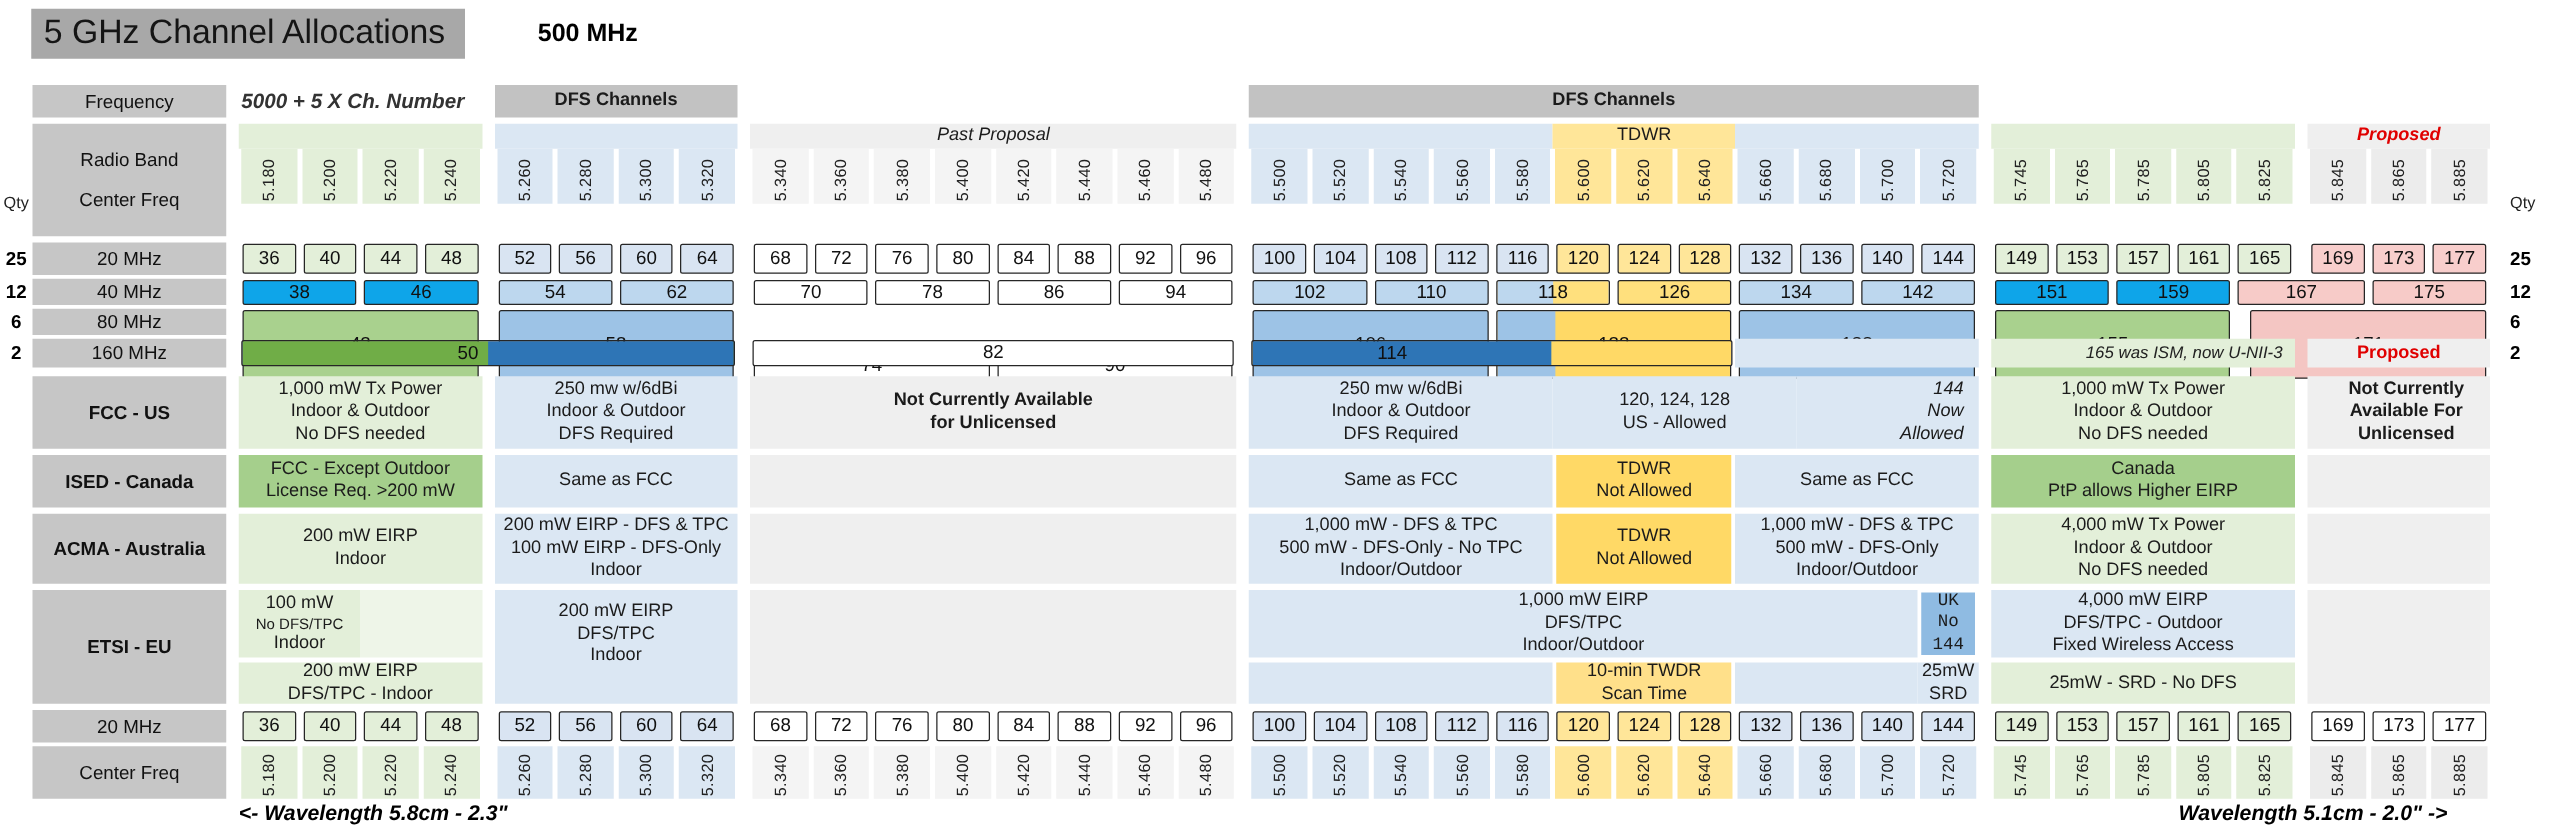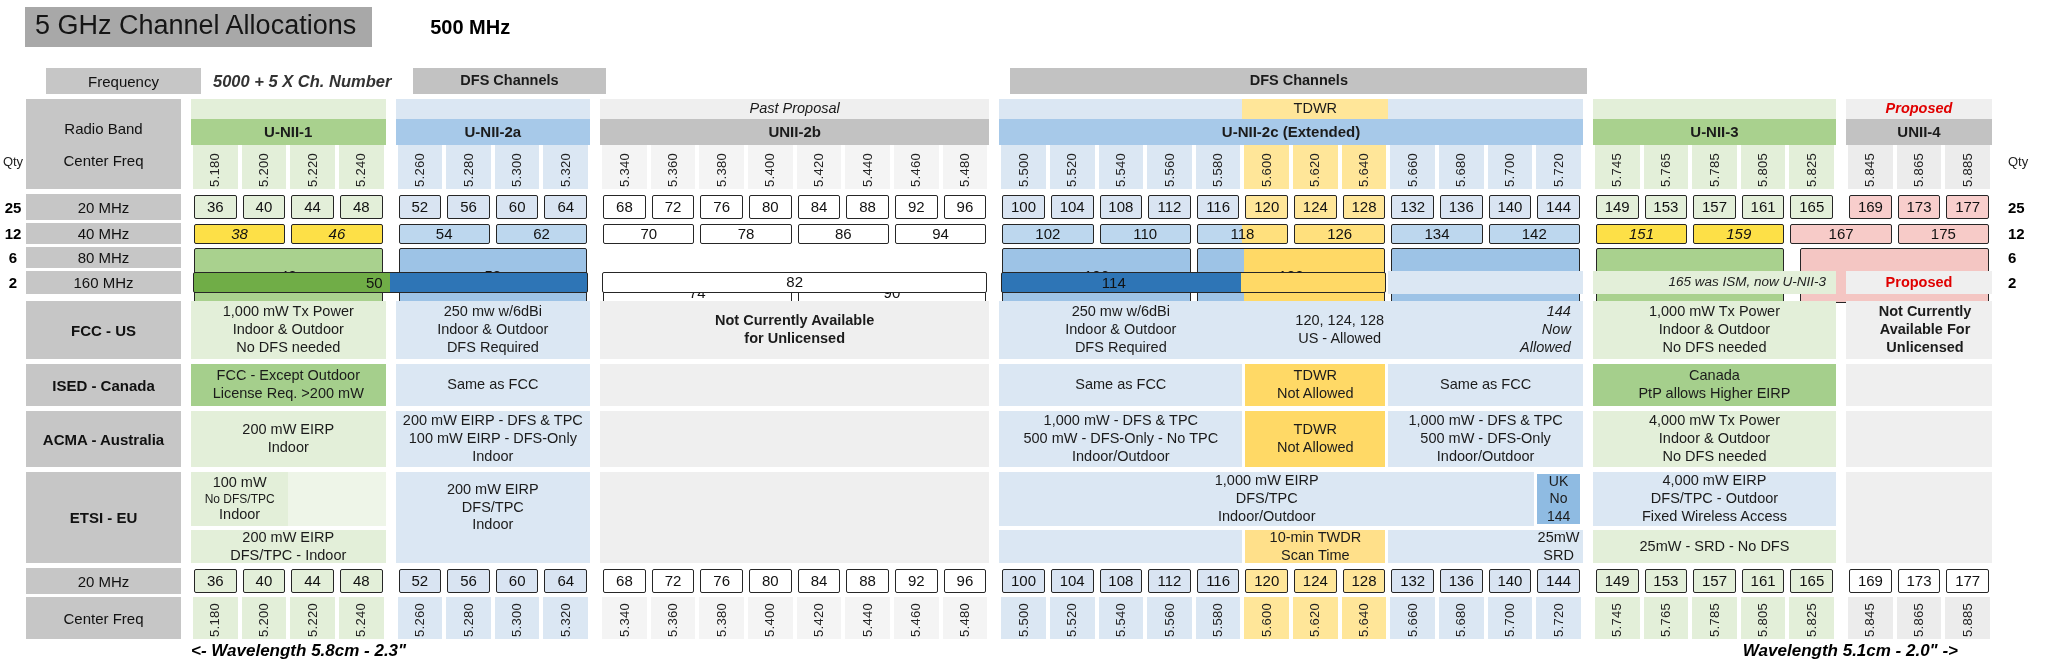--- a/index.html
+++ b/index.html
@@ -40,21 +40,21 @@
   .barGray{background:#c2c2c2;font-weight:bold;font-size:15px;}
   .grayHdr{background:#c2c2c2;font-weight:bold;font-size:14.5px;}
   .formula{font-weight:bold;font-style:italic;align-items:flex-start;padding-left:2px;font-size:16.5px;color:#333;}
   
   .fcol{justify-content:flex-end;padding-bottom:2px;margin:0 2px;}
   .fcol .ln{writing-mode:vertical-rl;transform:rotate(180deg);font-size:13px;letter-spacing:.3px;color:#222;}
   .tG{background:#e3efd9;}.tB{background:#dbe7f3;}.tW2{background:#f4f4f4;}.tY{background:#ffe699;}.tW4{background:#ececec;}
   
   .chb{border:1.5px solid #262626;border-radius:2px;margin:1px 3px;font-size:15px;color:#111;}
   .boxG{background:#e3efd9;}.boxB{background:#d9e4f2;}.boxW{background:#fff;}.boxY{background:#ffe699;}.boxP{background:#f8cecc;}
-  .b40g{background:#fde047;font-style:italic;}.b40b{background:#bdd7ee;}.b40w{background:#fff;}
+  .b40g{background:#0ea5e9;}.b40b{background:#bdd7ee;}.b40w{background:#fff;}
   .b40y{background:#ffe07d;}
   .b40split{background:linear-gradient(90deg,#bdd7ee 50%,#ffe07d 50%);}
   .b40p{background:#f7cbc8;}
   .b80g{background:#a9d18e;}.b80b{background:#9dc3e6;}.b80w{background:#fff;margin-top:36px;}
   .b80split{background:linear-gradient(90deg,#9dc3e6 25%,#ffd966 25%);}
   .b80p{background:#f4c6c3;}
   .bar160{position:relative;margin:1px 2px;}
   .b160gb{background:linear-gradient(90deg,#70ad47 50%,#2e75b6 50%);}
   .b160w{background:#fff;}
   .b160by{background:linear-gradient(90deg,#2e75b6 62.5%,#ffd966 62.5%);}
@@ -65,21 +65,21 @@
   .redB{color:#e00000;font-weight:bold;}
   .redBI{color:#e00000;font-weight:bold;font-style:italic;}
   .italicT{font-style:italic;}
   .boldTxt{font-weight:bold;}
   .alignR{align-items:flex-end;padding-right:12px;font-style:italic;}
   .small3 .ln:nth-child(2){font-size:12px;}
   .vtop{justify-content:flex-start;padding-top:9px;}
   .capL{align-items:flex-start;font-weight:bold;font-style:italic;font-size:17px;color:#000;}
   .capR{align-items:flex-end;font-weight:bold;font-style:italic;font-size:17px;color:#000;padding-right:34px;}
   
-  .r-freq{margin-top:20px;height:26px;margin-left:20px;}
+  .r-freq{margin-top:20px;height:26px;}
   .r-hdr{margin-top:5px;height:90px;}
   .r-ch20{margin-top:5px;height:26px;}
   .r-ch40{margin-top:3px;height:21px;}
   .r-ch80{margin-top:3px;height:21px;}
   .r-ch160{margin-top:3px;height:23px;}
   .r-fcc{margin-top:7px;height:58px;}
   .r-ised{margin-top:5px;height:42px;}
   .r-acma{margin-top:5px;height:56px;}
   .r-etsi{margin-top:5px;height:91px;}
   .r-ch20b{margin-top:5px;height:26px;}
@@ -129,40 +129,20 @@
           <div class="cell tintB" style="grid-column: 20 / 25;"></div>
           <div class="cell tdwrL" style="grid-column: 25 / 28;">
             <span class="ln">TDWR</span>
           </div>
           <div class="cell tintB" style="grid-column: 28 / 32;"></div>
           <div class="cell tintG" style="grid-column: 33 / 38;"></div>
           <div class="cell tintW redBI" style="grid-column: 39 / 42;">
             <span class="ln">Proposed</span>
           </div>
         </div>
-      <div class="g bb">
-          <div class="cell barG" style="grid-column: 1 / 5;">
-            <span class="ln">U-NII-1</span>
-          </div>
-          <div class="cell barB" style="grid-column: 6 / 10;">
-            <span class="ln">U-NII-2a</span>
-          </div>
-          <div class="cell barGray" style="grid-column: 11 / 19;">
-            <span class="ln">UNII-2b</span>
-          </div>
-          <div class="cell barB" style="grid-column: 20 / 32;">
-            <span class="ln">U-NII-2c (Extended)</span>
-          </div>
-          <div class="cell barG" style="grid-column: 33 / 38;">
-            <span class="ln">U-NII-3</span>
-          </div>
-          <div class="cell barGray" style="grid-column: 39 / 42;">
-            <span class="ln">UNII-4</span>
-          </div>
-        </div>
       <div class="g fq">
           <div class="cell fcol tG" style="grid-column: 1 / 2;">
             <span class="ln">5.180</span>
           </div>
           <div class="cell fcol tG" style="grid-column: 2 / 3;">
             <span class="ln">5.200</span>
           </div>
           <div class="cell fcol tG" style="grid-column: 3 / 4;">
             <span class="ln">5.220</span>
           </div>
@@ -640,21 +620,21 @@
           <span class="ln">200 mW EIRP</span>
           <span class="ln">DFS/TPC</span>
           <span class="ln">Indoor</span>
         </div>
         <div class="cell tintW" style="grid-area: 1 / 11 / 3 / 19;"></div>
         <div class="cell tintB" style="grid-area: 1 / 20 / auto / 31;">
           <span class="ln">1,000 mW EIRP</span>
           <span class="ln">DFS/TPC</span>
           <span class="ln">Indoor/Outdoor</span>
         </div>
-        <div class="cell ukB" style="grid-area: 1 / 31 / auto / 32;">
+        <div class="cell ukB" style="grid-area: 1 / 31 / auto / 32; font-family: Liberation Mono, monospace;">
           <span class="ln">UK</span>
           <span class="ln">No</span>
           <span class="ln">144</span>
         </div>
         <div class="cell tintB" style="grid-area: 2 / 20 / auto / 25;"></div>
         <div class="cell tdwrL2" style="grid-area: 2 / 25 / auto / 28;">
           <span class="ln">10-min TWDR</span>
           <span class="ln">Scan Time</span>
         </div>
         <div class="cell tintB" style="grid-area: 2 / 28 / auto / 31;"></div>

